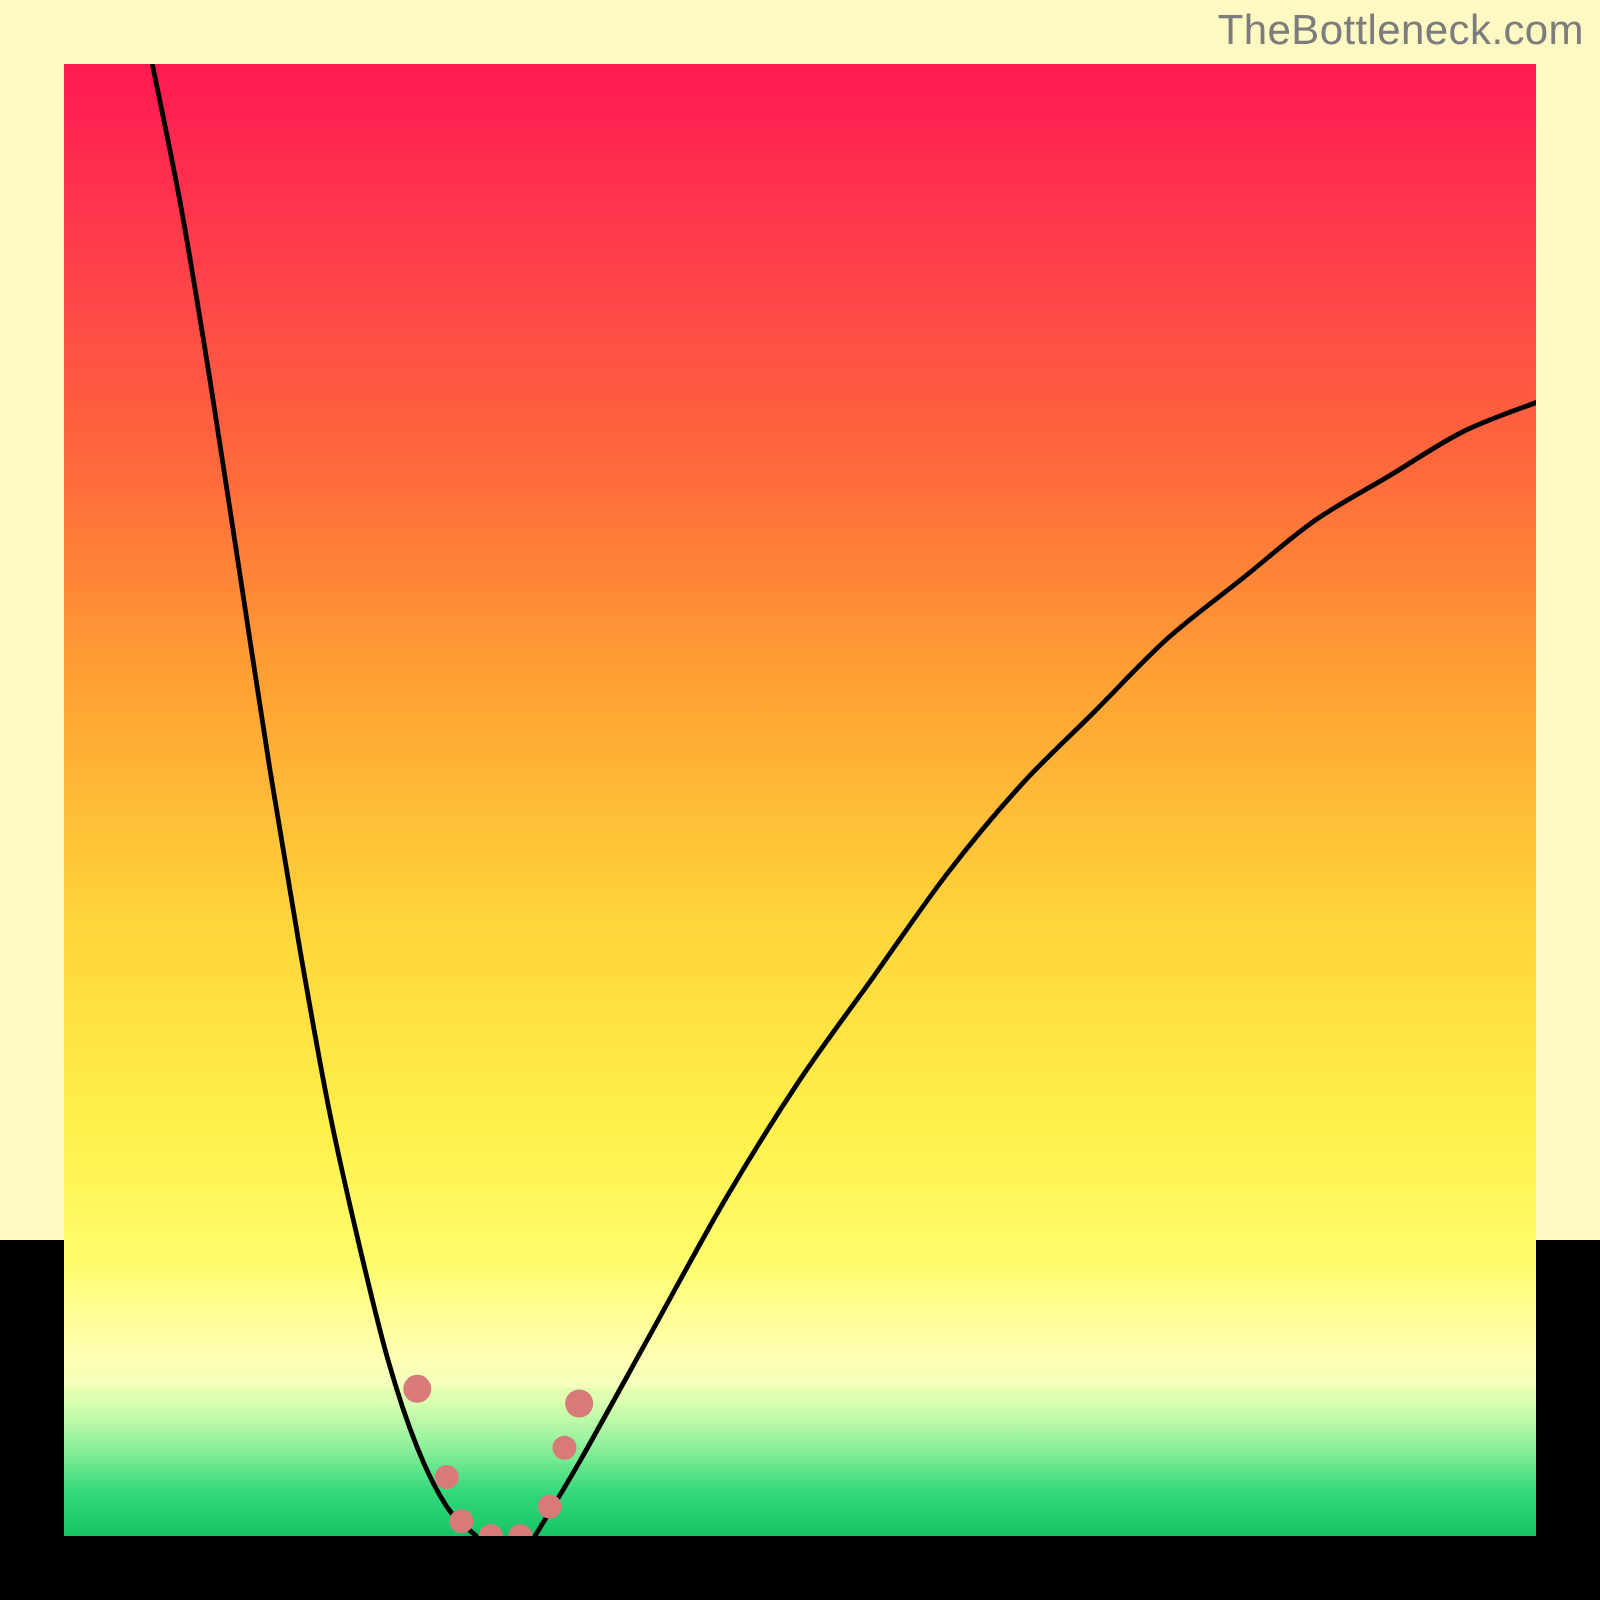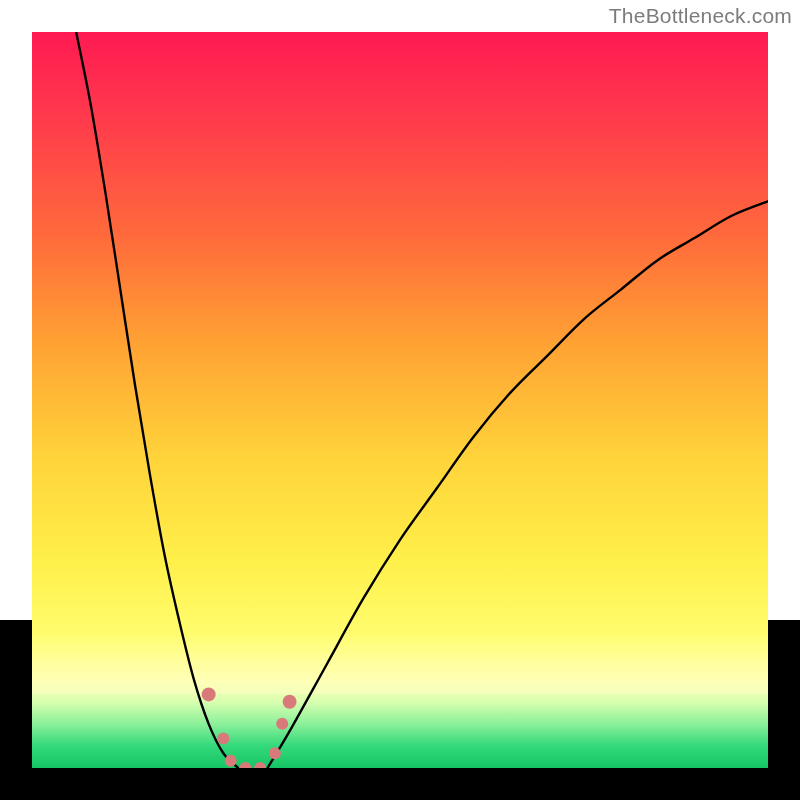--- a/index.html
+++ b/index.html
@@ -8,21 +8,21 @@
     width: 800px;
     height: 800px;
     overflow: hidden;
     background: #000;
     font-family: Arial, Helvetica, sans-serif;
   }
   .frame {
     position: absolute;
     left: 0; top: 0;
     width: 800px; height: 620px;
-    background: #ffffff;
+    background: #fef9c3;
   }
   .plot {
     position: absolute;
     left: 32px;
     top: 32px;
     width: 736px;
     height: 736px;
     background: linear-gradient(
       to bottom,
       #ff1a52 0%,

